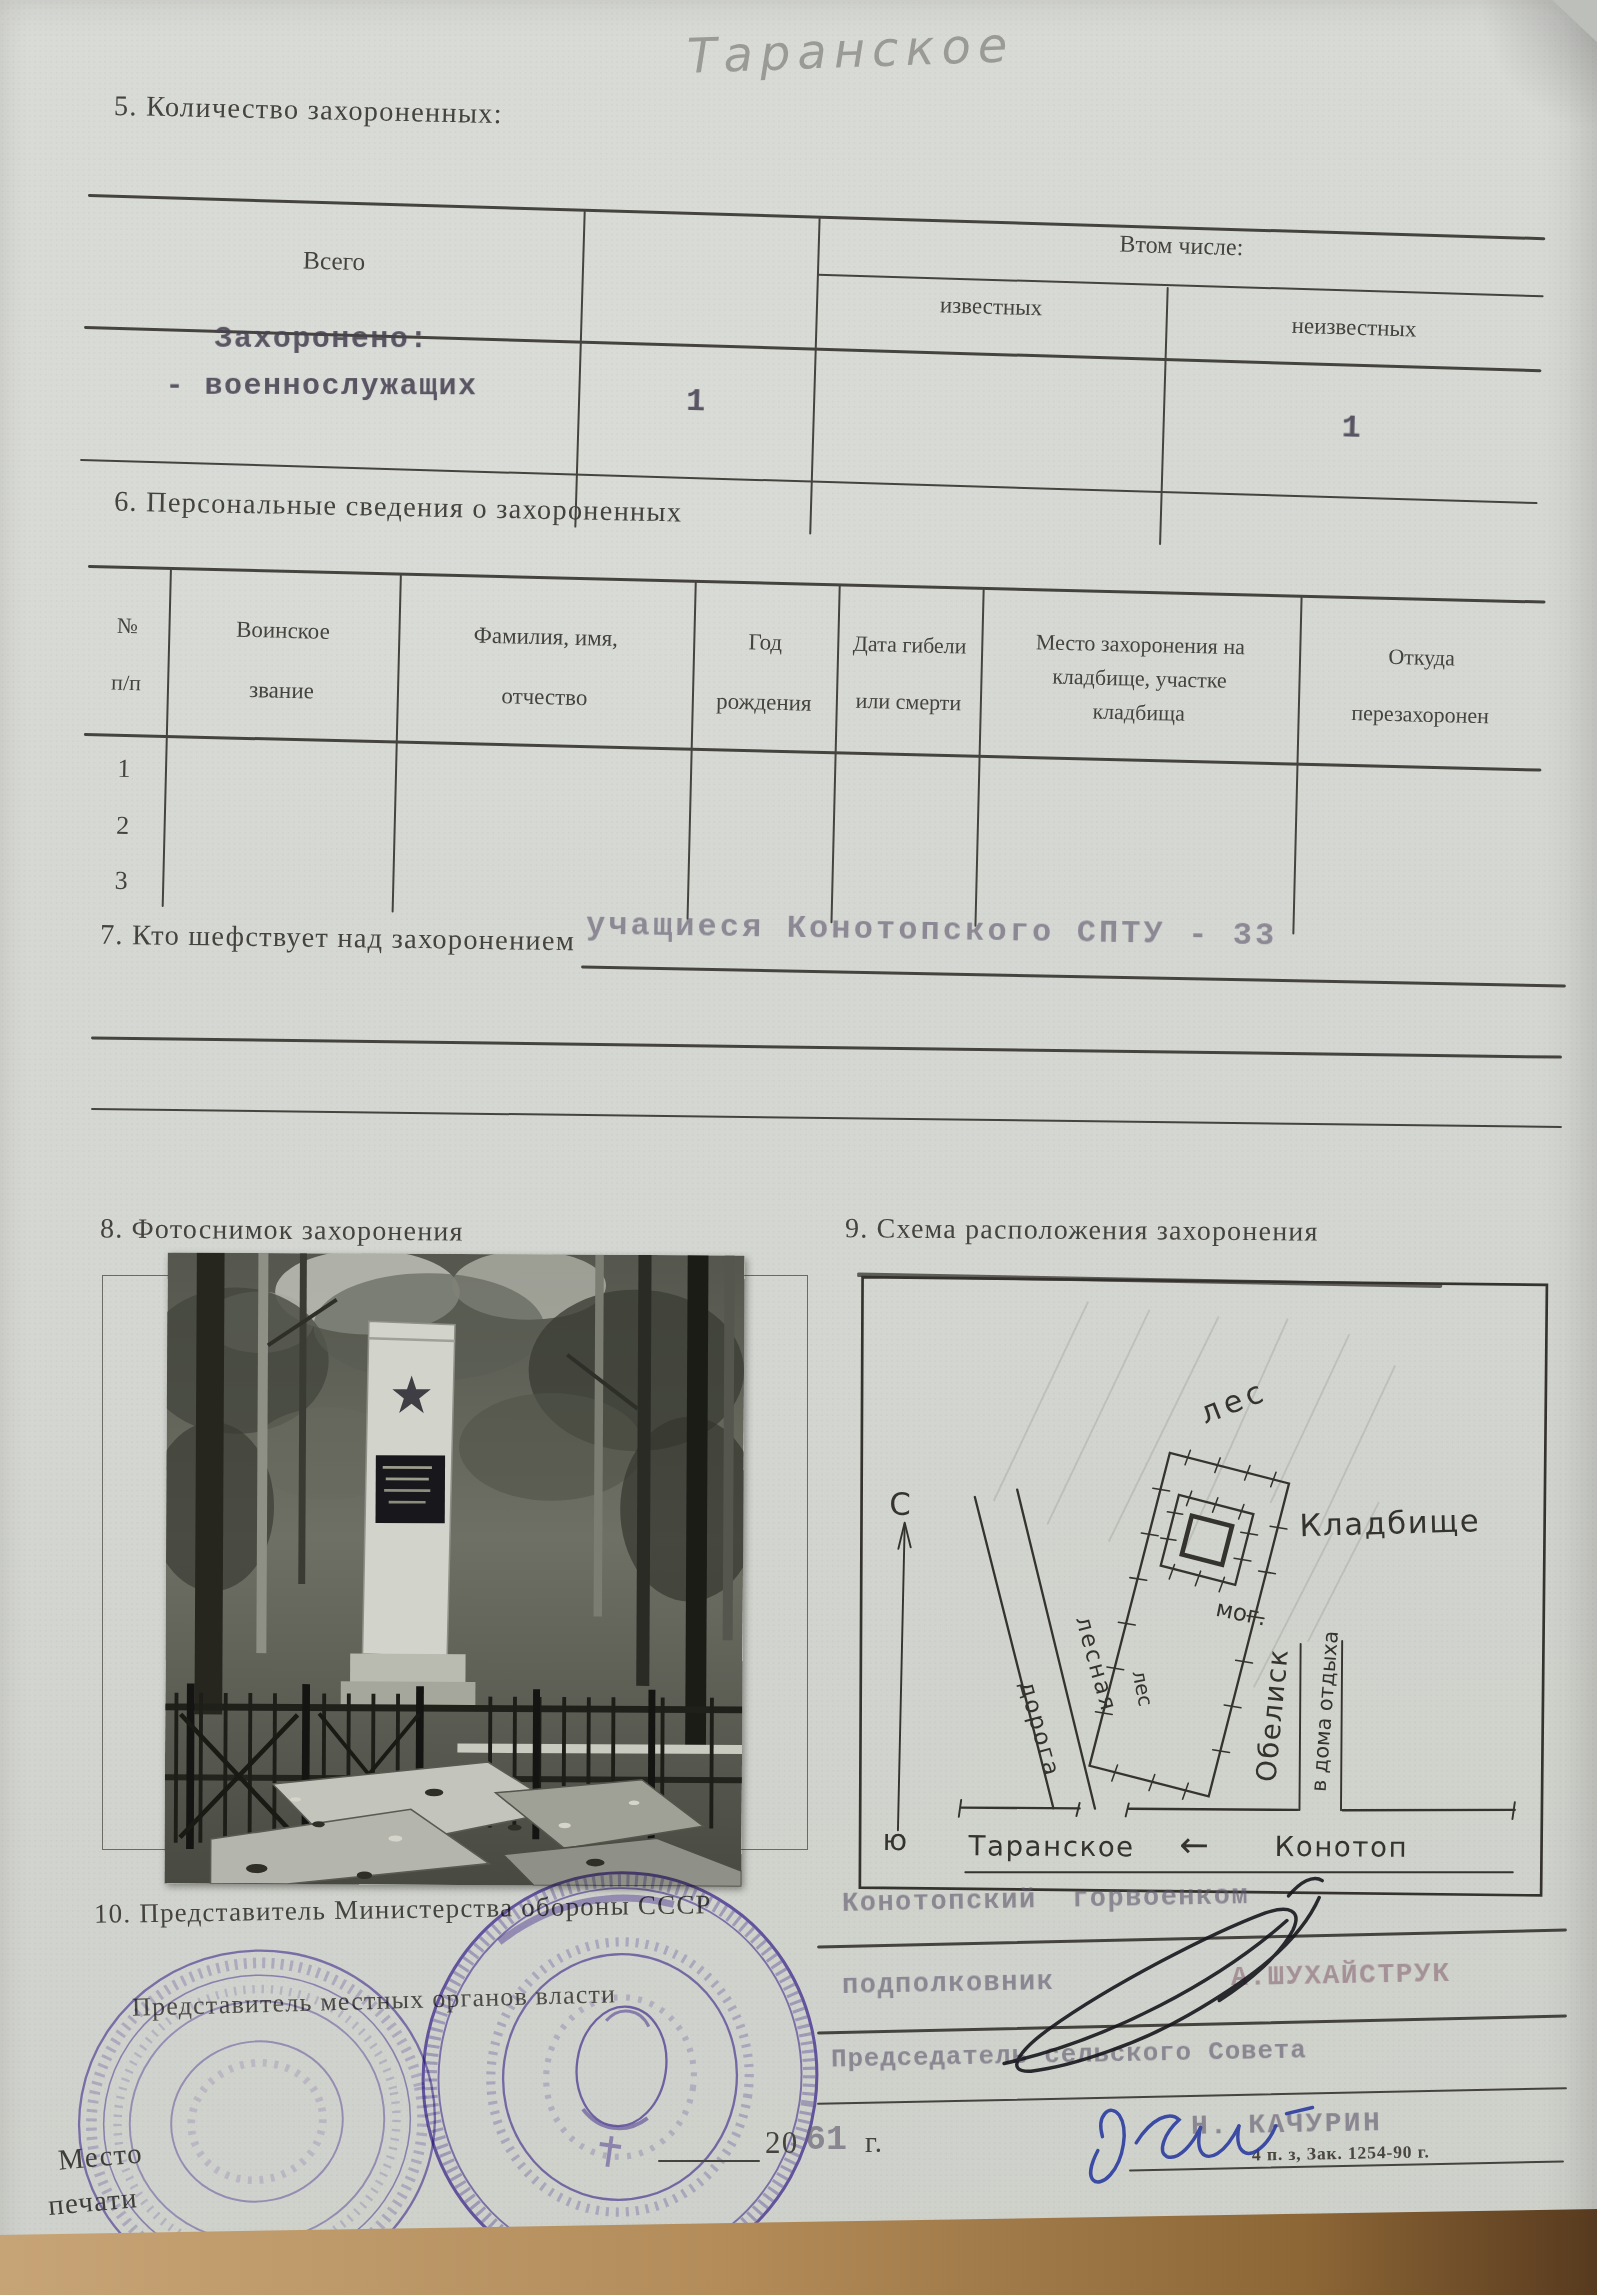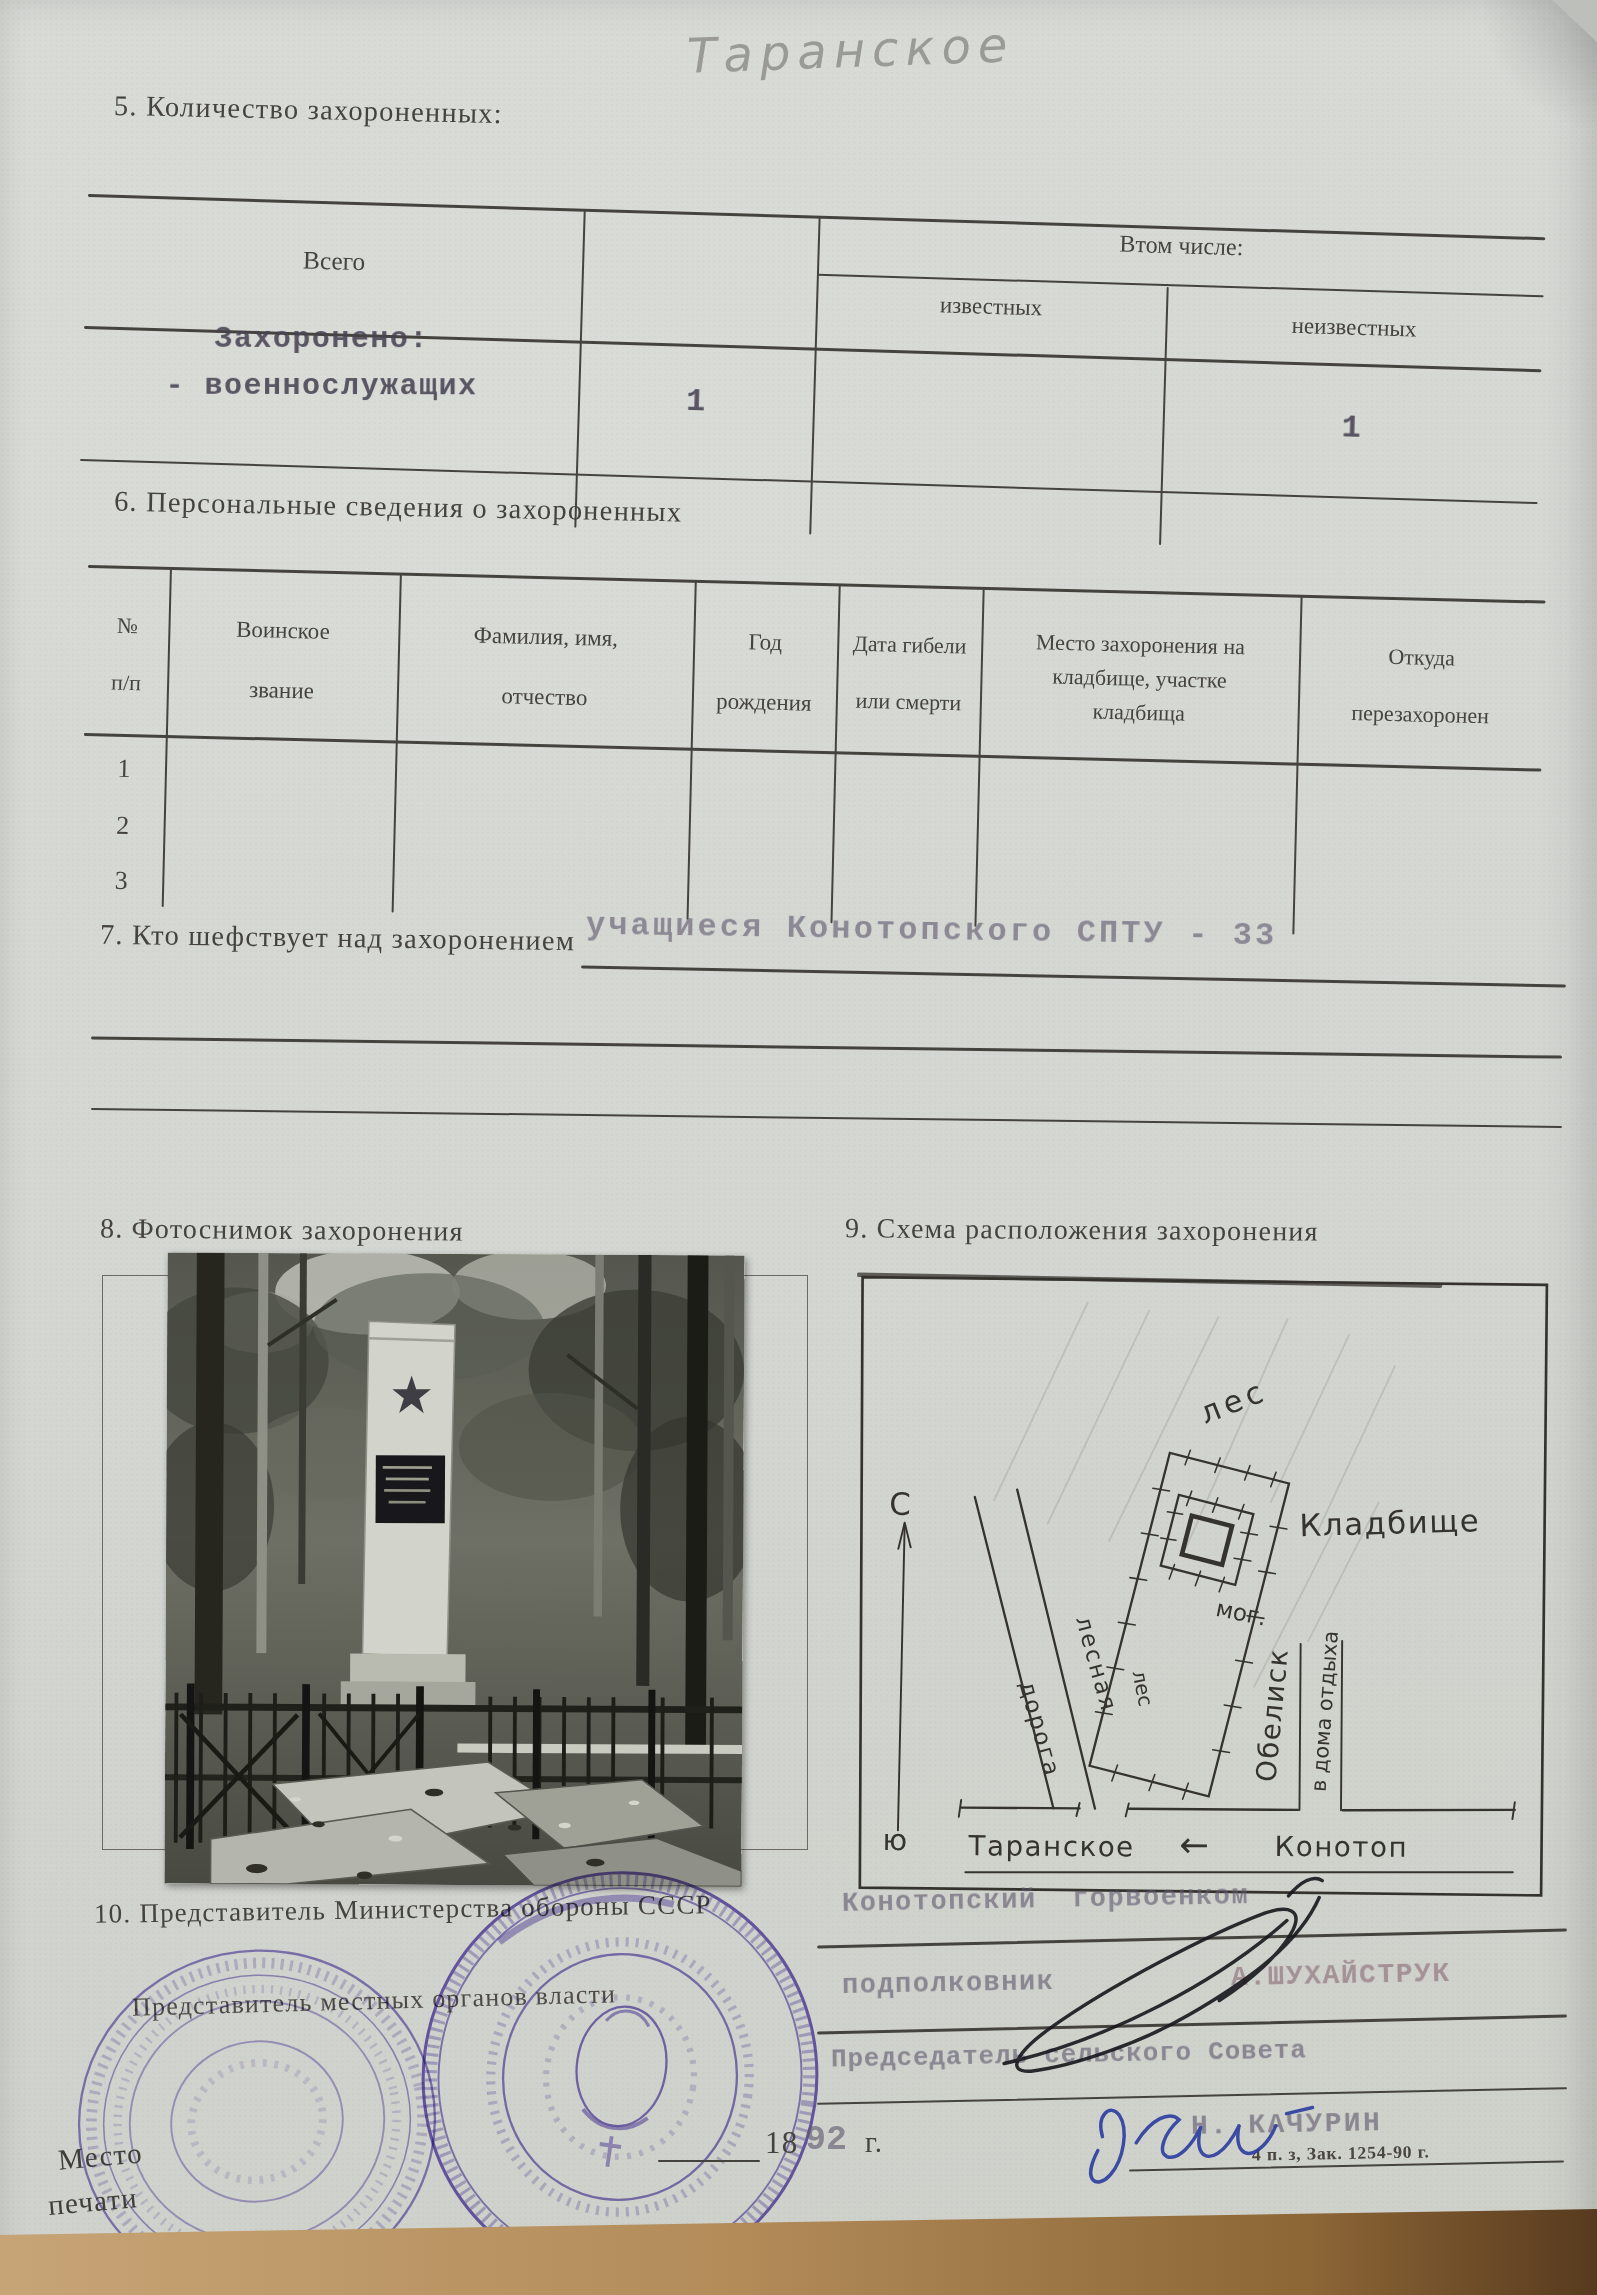--- a/index.html
+++ b/index.html
@@ -353,19 +353,19 @@
         <path d="M272,360 L272,400 M258,372 L286,372" stroke-width="5" opacity=".55"></path>
         <ellipse cx="272" cy="282" rx="96" ry="104" stroke-width="8" stroke-dasharray="5 11" opacity=".25"></ellipse>
       </g>
     </svg>
   </div>
 
   <div class="abs form-text" style="left:58px;top:2140px;font-size:29px;transform:rotate(-5deg);z-index:60;color:#3f3d3a;">Место</div>
   <div class="abs form-text" style="left:48px;top:2185px;font-size:29px;transform:rotate(-5deg);z-index:60;color:#3f3d3a;">печати</div>
 
   <div class="hl" style="left:658px;top:2160px;width:102px;height:2.3px;z-index:60;"></div>
-  <div class="abs form-text" style="left:765px;top:2125px;font-size:31px;z-index:60;">18</div>
-  <div class="abs typed stamped-faded" style="left:805px;top:2120px;font-size:35px;z-index:60;">92</div>
+  <div class="abs form-text" style="left:765px;top:2125px;font-size:31px;z-index:60;">20</div>
+  <div class="abs typed stamped-faded" style="left:805px;top:2120px;font-size:35px;z-index:60;">61</div>
   <div class="abs form-text" style="left:865px;top:2126px;font-size:29px;z-index:60;">г.</div>
 
   <div class="abs fineprint" style="left:1252px;top:2143px;transform:rotate(-1deg);">4 п. з, Зак. 1254-90 г.</div>
 </div>
 
 
 </body></html>

